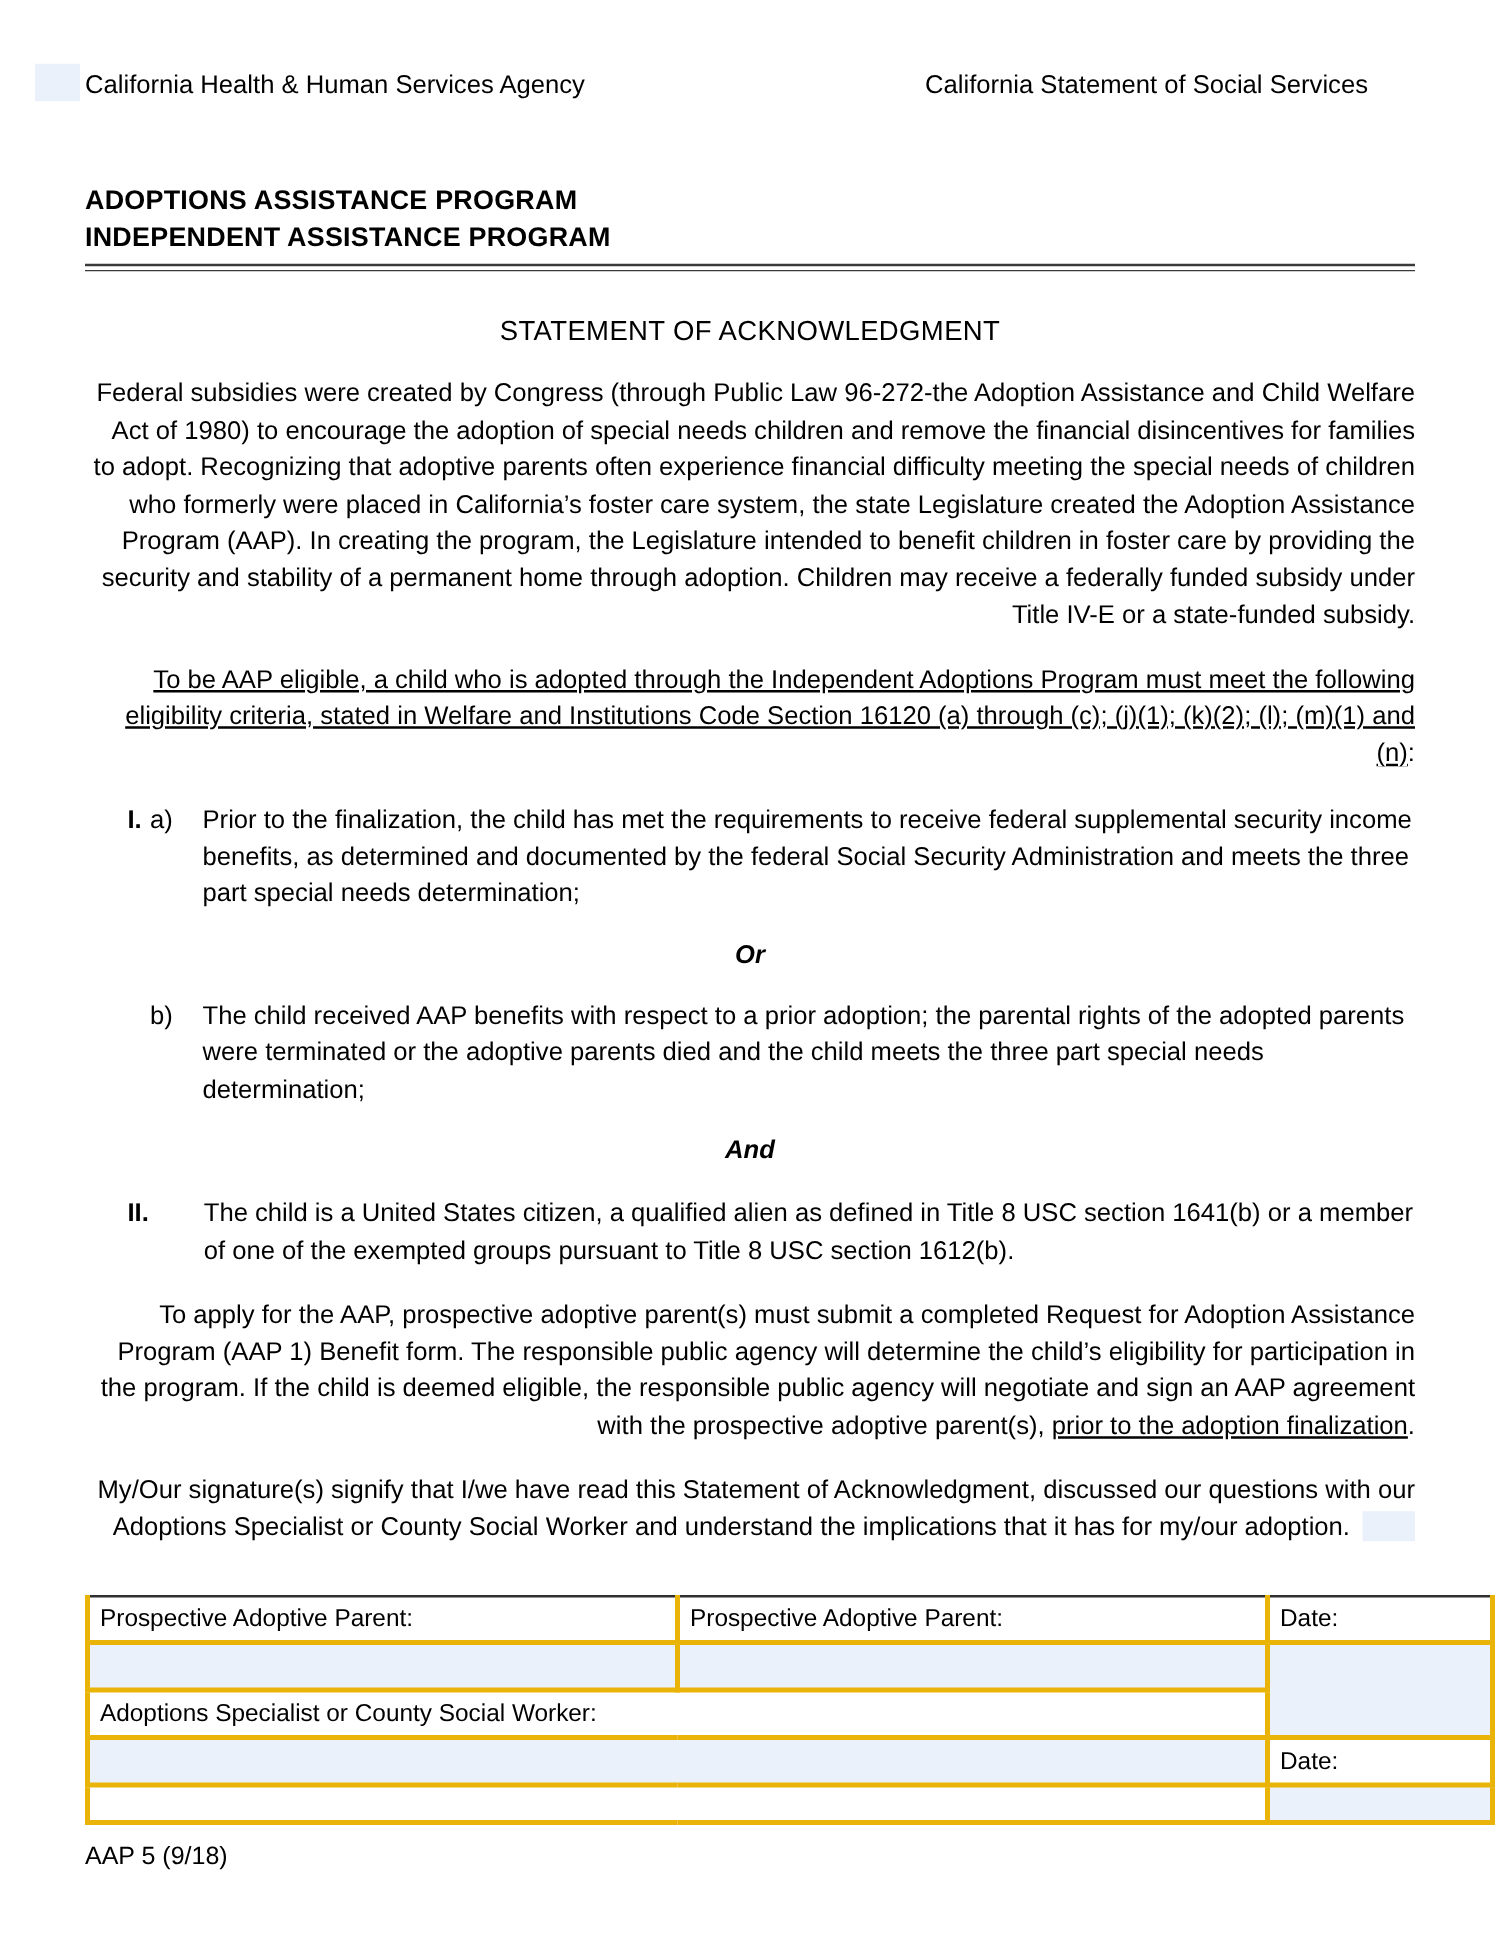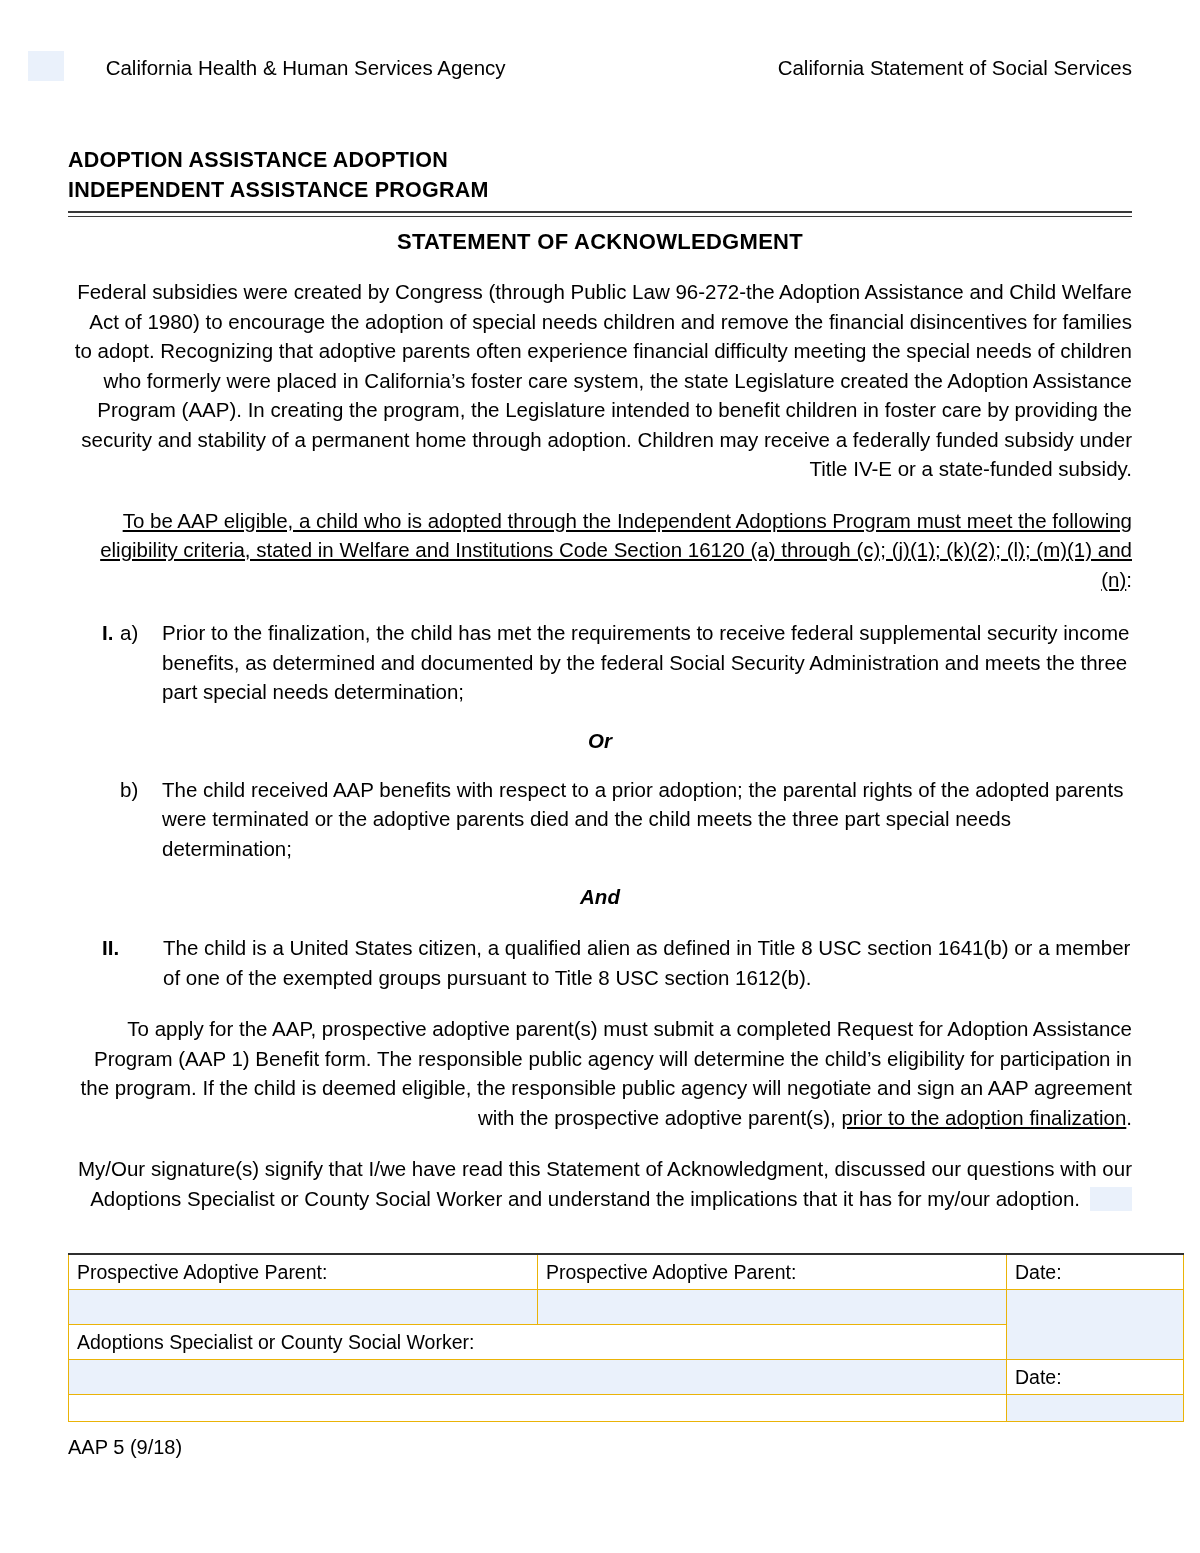--- a/index.html
+++ b/index.html
@@ -24,21 +24,20 @@
   }
 
   
   .agency-header {
     position: relative;
     display: flex;
     align-items: baseline;
     font-size: 20.5px;
     line-height: 26px;
     height: 40px;
-    justify-content: flex-end;
   }
   .header-marker {
     position: absolute;
     left: -40px;
     top: -4px;
     width: 36px;
     height: 30px;
     background: #eaf1fb;
   }
   .agency-left {
@@ -59,22 +58,22 @@
   .rule-double {
     margin-top: 6px;
     border-top: 2px solid #3a3a3a;
     border-bottom: 1px solid #3a3a3a;
     height: 3px;
     width: 100%;
   }
   .doc-title {
     text-align: center;
     font-size: 22px;
-    font-weight: bold;
-    margin-top: 12px;
+    font-weight: normal;
+    margin-top: 35px;
     letter-spacing: 0.3px;
   }
 
   
   p.body {
     font-size: 20.5px;
     line-height: 29.5px;
     margin: 22px 0 0 0;
     text-align: right;
   }
@@ -128,21 +127,21 @@
   }
 
   
   .sig-table {
     margin-top: 40px;
     width: 100%;
     border-collapse: collapse;
     table-layout: fixed;
   }
   .sig-table td {
-    border: 1px solid #eab308;
+    border: 4px solid #eab308;
     font-size: 19.5px;
     vertical-align: top;
     padding: 6px 8px 0 8px;
     height: 28px;
   }
   .sig-fill {
     background: #eaf1fb;
     height: 26px;
   }
   .top-thick {
@@ -166,21 +165,21 @@
 
 <div class="page">
 
   <div class="agency-header">
     <span class="header-marker"></span>
     <span class="agency-left">California Health &amp; Human Services Agency</span>
     <span class="agency-right">California Statement of Social Services</span>
   </div>
 
   <div class="program-title">
-    <div>ADOPTION ASSISTANCE ADOPTION</div>
+    <div>ADOPTIONS ASSISTANCE PROGRAM</div>
     <div>INDEPENDENT ASSISTANCE PROGRAM</div>
   </div>
 
   <div class="rule-double"></div>
 
   <div class="doc-title">STATEMENT OF ACKNOWLEDGMENT</div>
 
   <p class="body">Federal subsidies were created by Congress (through Public Law 96-272-the Adoption Assistance and Child Welfare Act of 1980) to encourage the adoption of special needs children and remove the financial disincentives for families to adopt.  Recognizing that adoptive parents often experience financial difficulty meeting the special needs of children who formerly were placed in California’s foster care system, the state Legislature created the Adoption Assistance Program (AAP).  In creating the program, the Legislature intended to benefit children in foster care by providing the security and stability of a permanent home through adoption.  Children may receive a federally funded subsidy under Title IV-E or a state-funded subsidy.</p>
 
   <p class="body crit-intro"><span class="underline">To be AAP eligible, a child who is adopted through the Independent Adoptions Program must meet the following eligibility criteria, stated in Welfare and Institutions Code Section 16120 (a) through (c); (j)(1); (k)(2); (l); (m)(1) and (n)</span><span>:</span></p>

